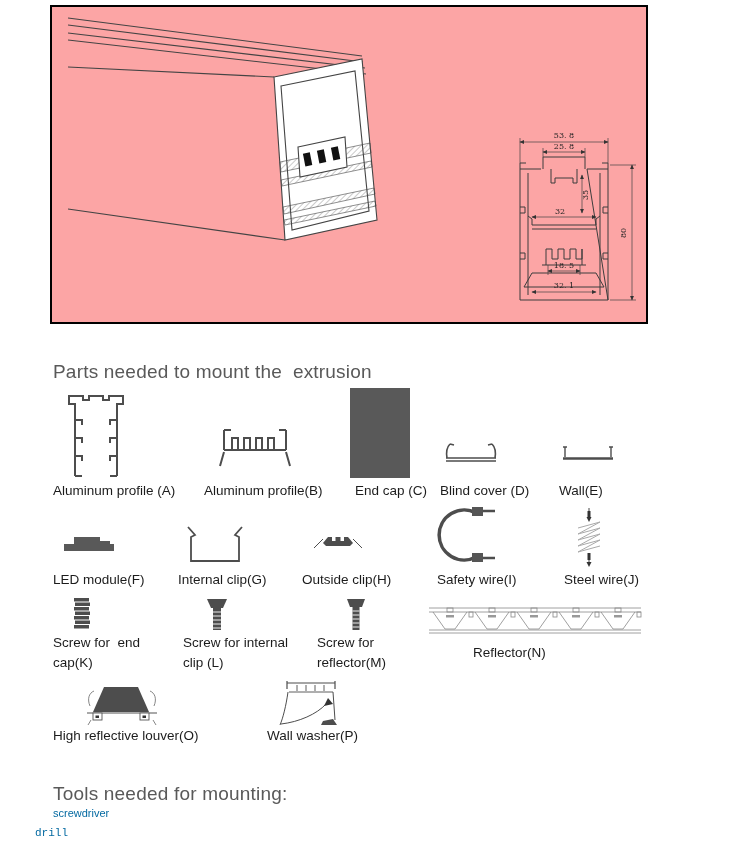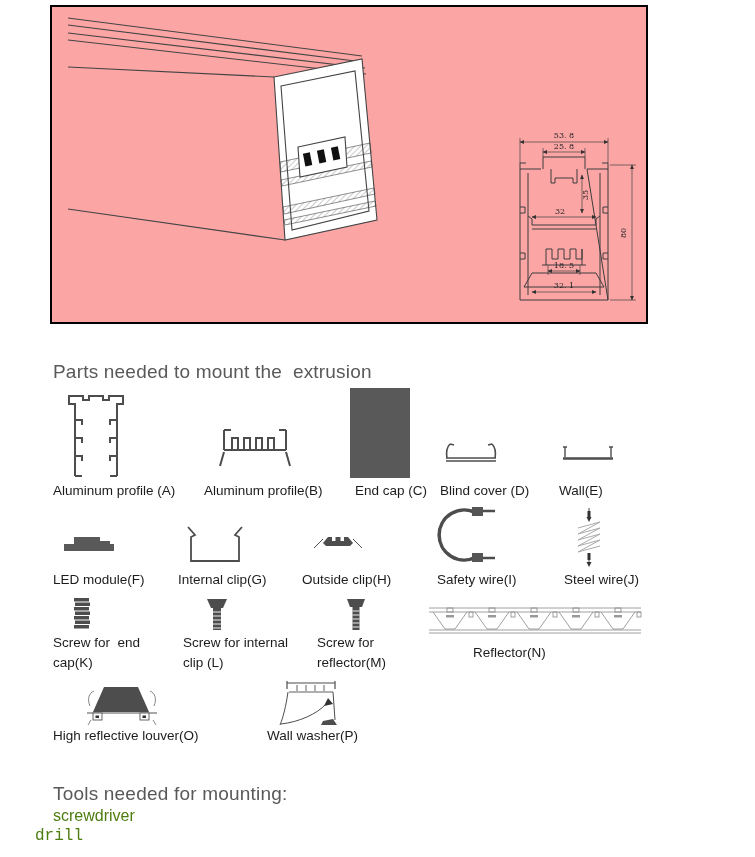--- a/index.html
+++ b/index.html
@@ -7,21 +7,21 @@
         font-family:"Liberation Sans",sans-serif;}
   .drawing-box{position:absolute;left:50px;top:5px;width:594px;height:315px;
                border:2px solid #000;background:#fca5a5;}
   .drawing-box svg{display:block;}
   .section-heading{position:absolute;font-size:19px;font-weight:normal;color:#595959;
                    white-space:pre;letter-spacing:.2px;}
   .part{position:absolute;}
   .part-icon{position:absolute;}
   .part-label{position:absolute;font-size:13.5px;color:#1c1c1c;white-space:pre;line-height:20px;}
   .endcap-rect{width:60px;height:90px;background:#595959;}
-  .tool-line{position:absolute;font-size:16px;color:#4d7c0f;}
+  .tool-line{position:absolute;font-size:11px;color:#0369a1;}
   .dimtxt{font-family:"DejaVu Serif",serif;font-size:8px;fill:#222;}
   .cad{stroke:#3d3d3d;stroke-width:1;fill:none;}
   .dim{stroke:#444;stroke-width:.7;fill:none;}
 </style>
 </head>
 <body>
 
 <div class="page">
 
   <div class="drawing-box">

